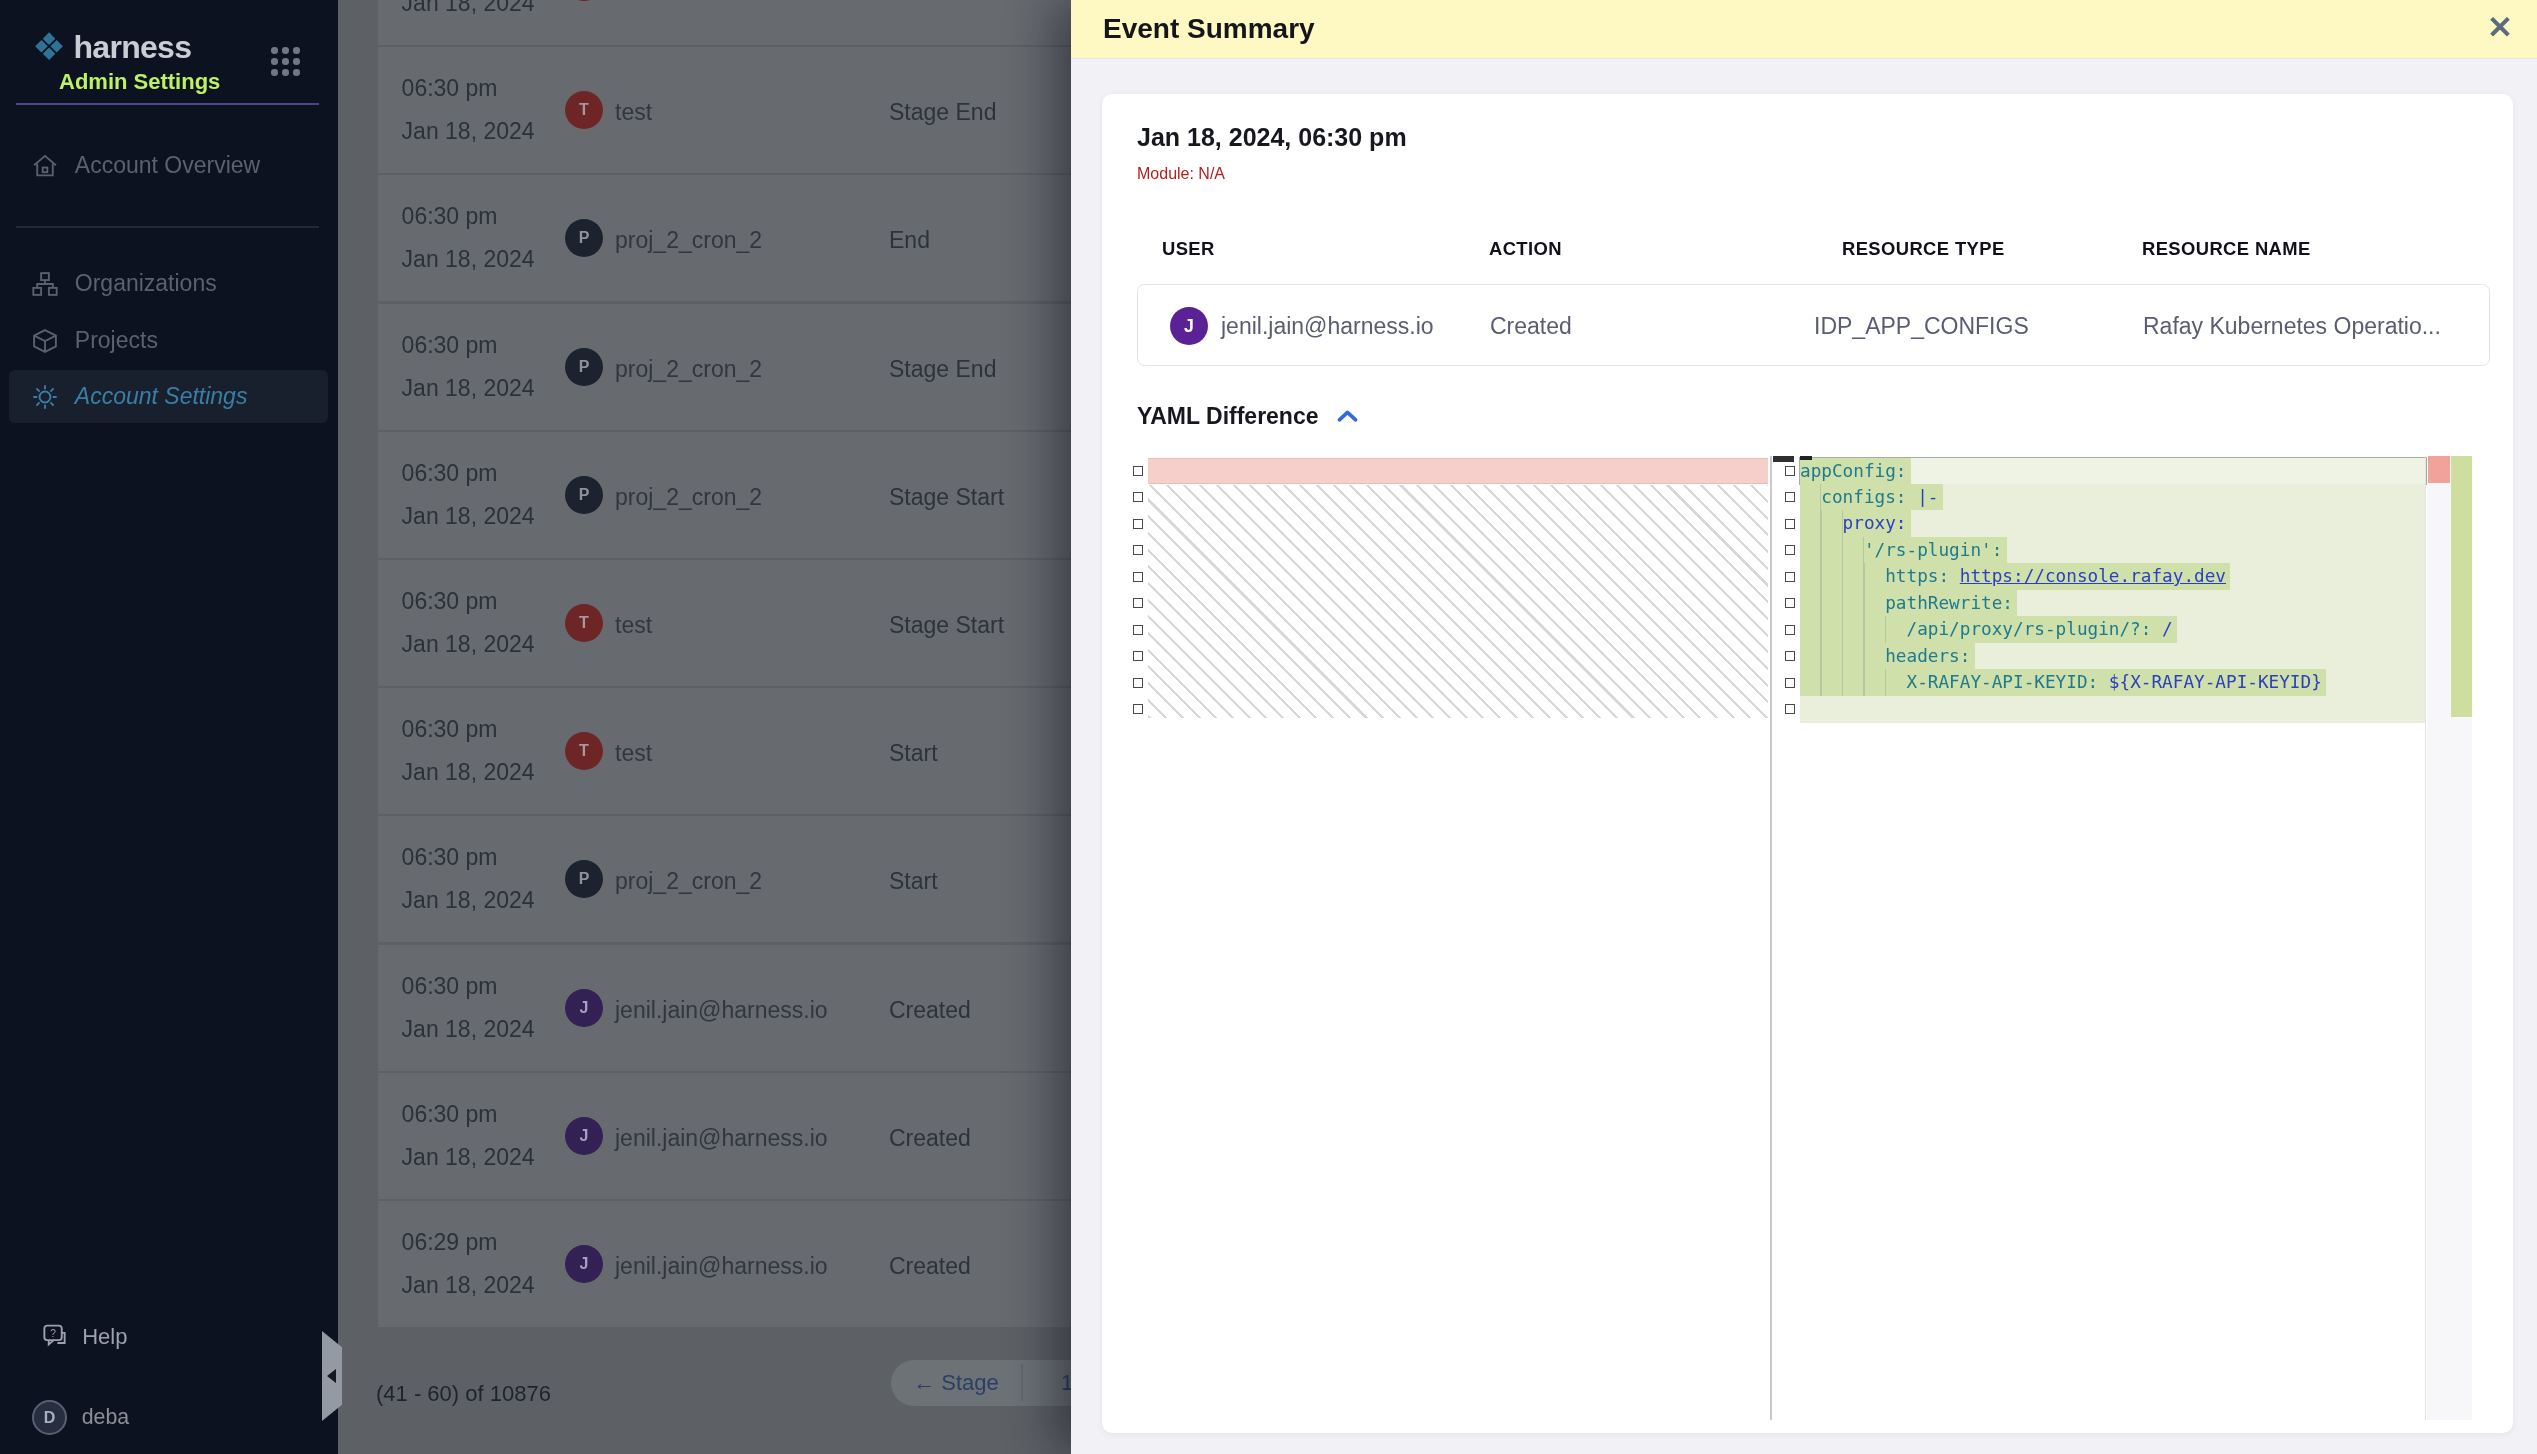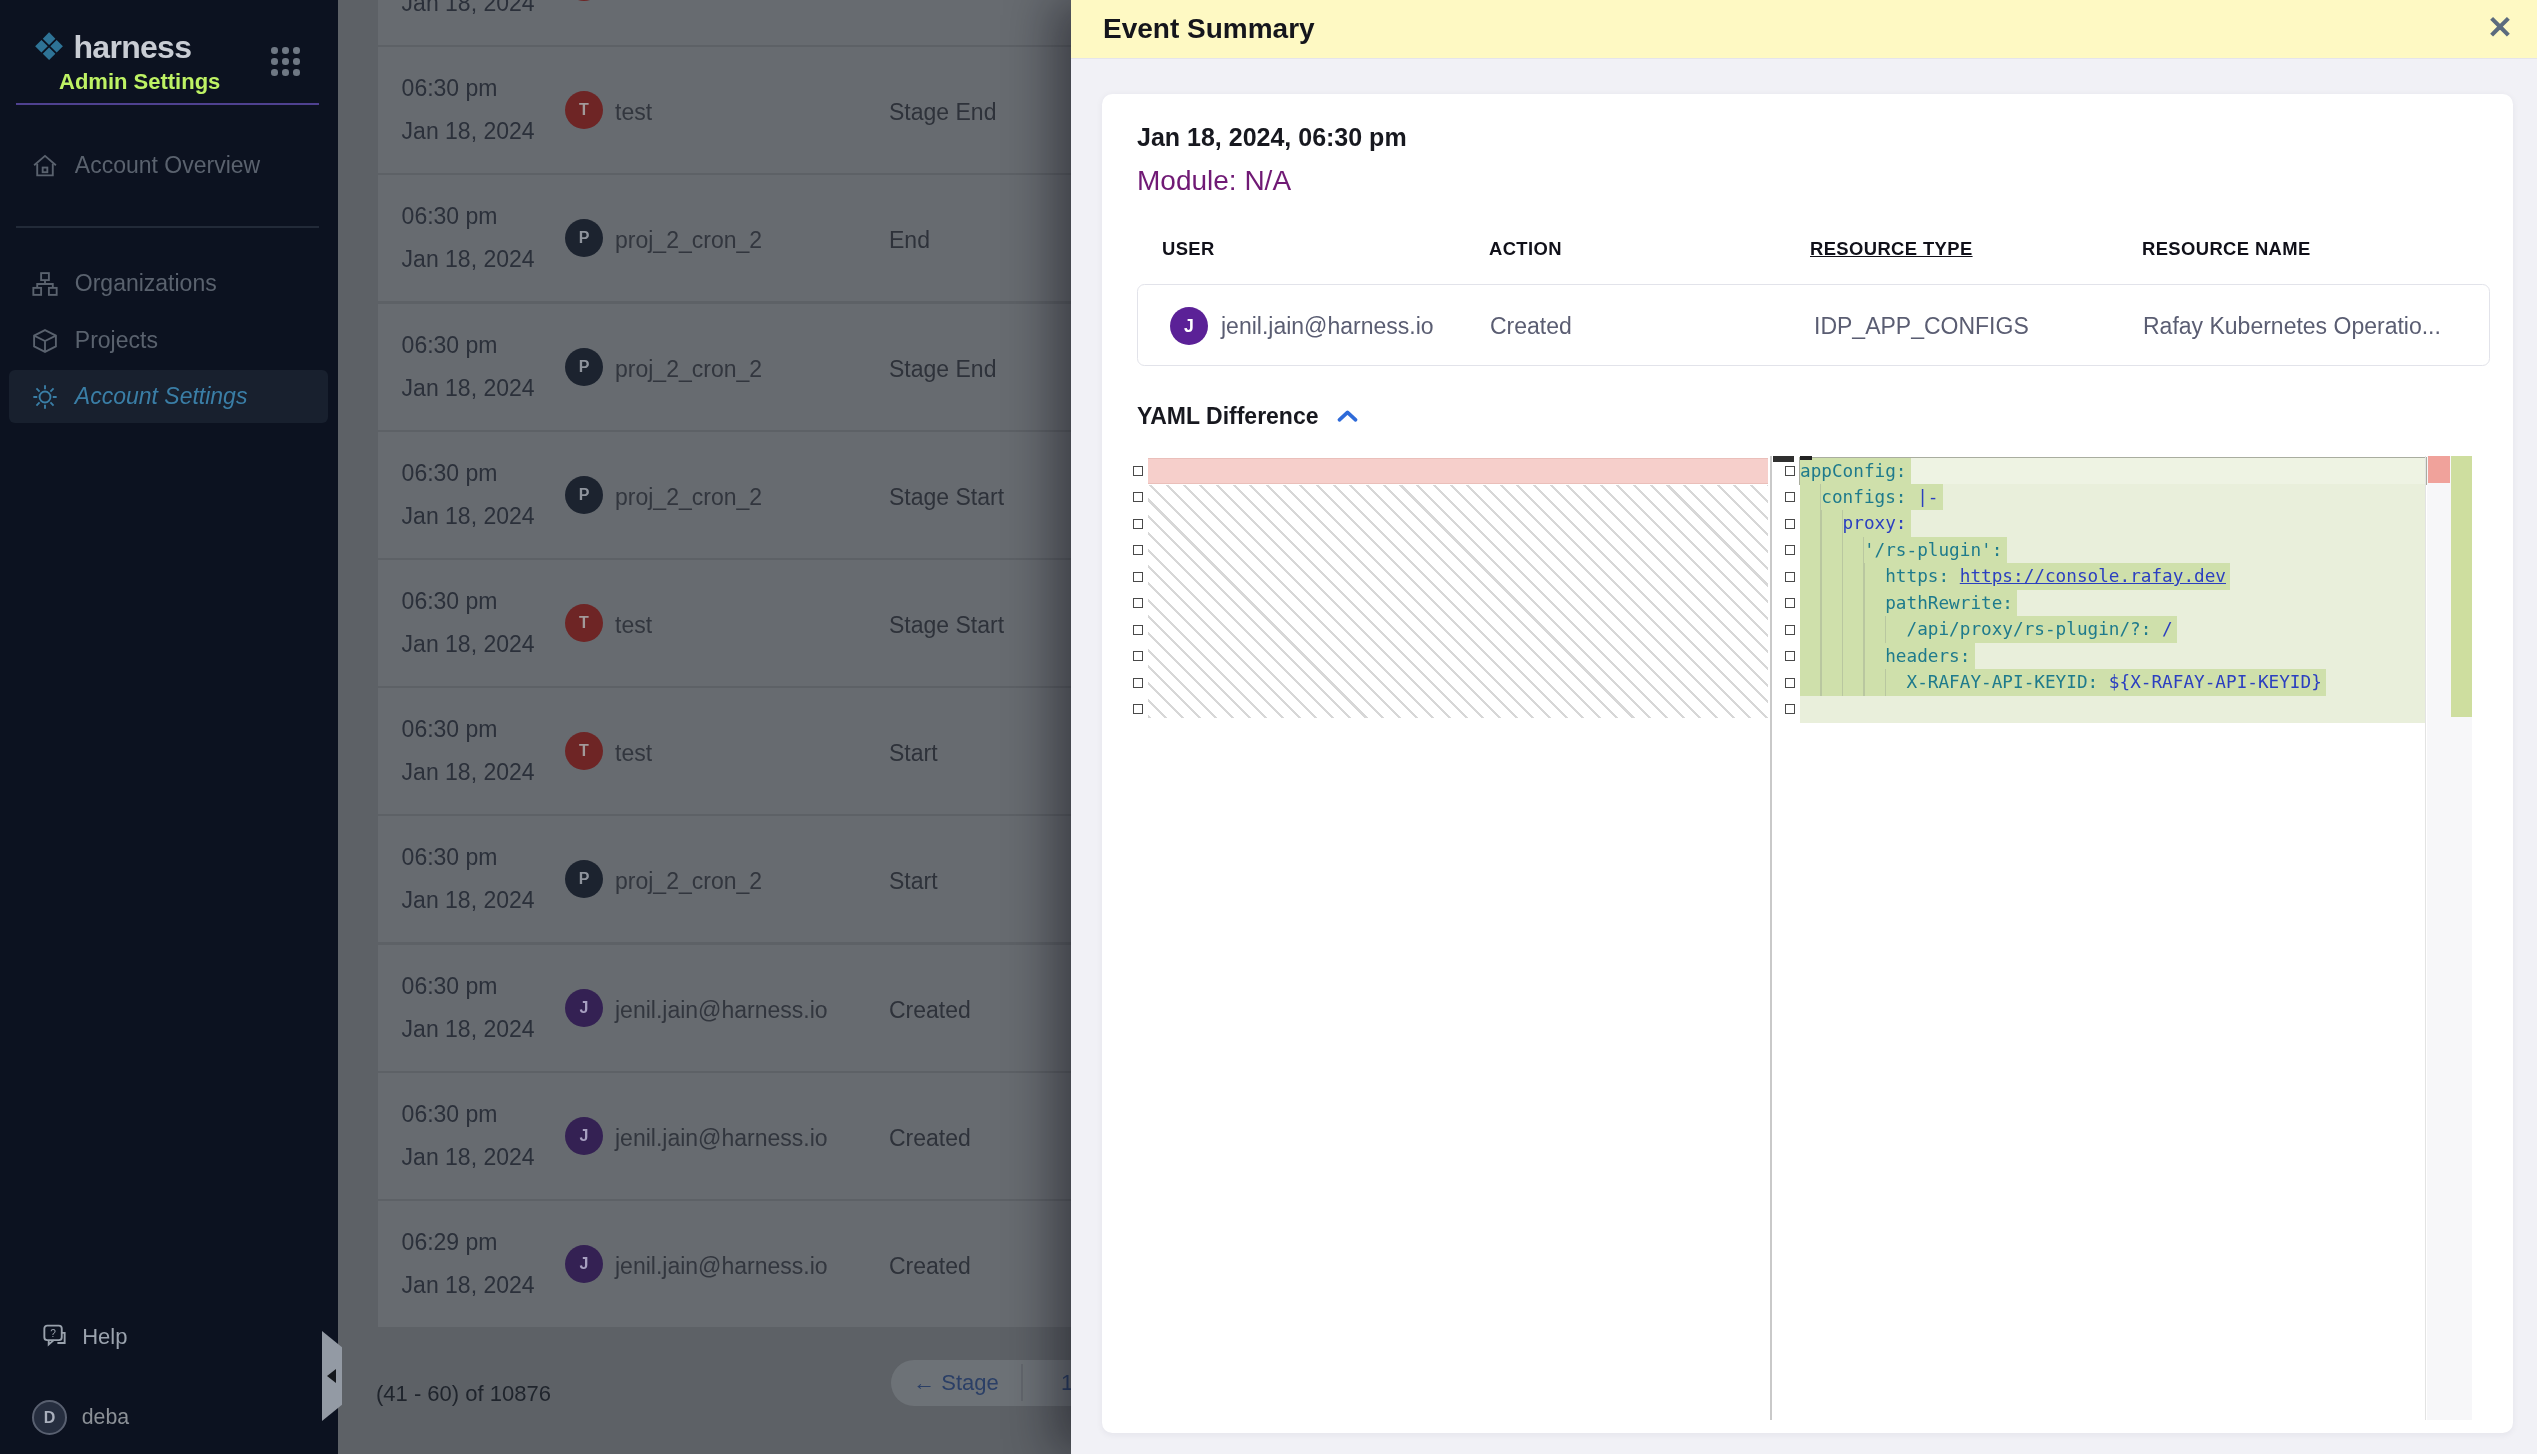--- a/index.html
+++ b/index.html
@@ -56,23 +56,23 @@
 
   
   .drawer{position:absolute;left:1071px;top:0;width:1467px;height:1454px;background:#f1f1f6;z-index:5;
           box-shadow:-17.7px 0 44px rgba(10,12,20,0.45);}
   .drawer-header{position:absolute;left:0;top:0;width:100%;height:59px;background:#fef9c3;border-bottom:1.5px solid #e5e5eb;}
   .drawer-title{position:absolute;left:32px;top:13.2px;font-size:28px;font-weight:bold;color:#15161c;}
   .close-btn{position:absolute;right:25px;top:8.8px;font-size:31px;font-weight:bold;color:#5b6b7e;cursor:pointer;line-height:1.2;}
   .card{position:absolute;left:31px;top:94px;width:1411px;height:1339px;background:#fff;border-radius:10.3px;
         box-shadow:0 1.5px 7.4px rgba(40,41,61,0.06);}
   .ev-head{position:absolute;left:35px;top:29px;font-size:25px;font-weight:bold;color:#17181f;}
-  .ev-module{position:absolute;left:35px;top:71px;font-size:28px;color:#701a75;}
+  .ev-module{position:absolute;left:35px;top:71px;font-size:16px;color:#b91c1c;}
   .th{position:absolute;top:144px;font-size:18.4px;font-weight:bold;color:#101019;letter-spacing:0.4px;}
-  .th1{left:60px;} .th2{left:387px;} .th3{left:708px;text-decoration:underline;} .th4{left:1040px;}
+  .th1{left:60px;} .th2{left:387px;} .th3{left:740px;} .th4{left:1040px;}
   .audit-box{position:absolute;left:35px;top:190px;width:1353px;height:82px;border:1.5px solid #e2e3ea;border-radius:7.4px;background:#fff;}
   .audit-avatar{position:absolute;left:32px;top:22px;width:38px;height:38px;border-radius:50%;background:#5b2197;
                 color:#fff;font-size:17.7px;font-weight:bold;display:flex;align-items:center;justify-content:center;}
   .audit-cell{position:absolute;top:28px;font-size:23px;color:#5a5d72;white-space:nowrap;}
   .ac1{left:83px;} .ac2{left:352px;} .ac3{left:676px;} .ac4{left:1005px;}
   .yaml-label{position:absolute;left:35px;top:309px;font-size:23px;font-weight:600;color:#17181f;display:flex;align-items:center;cursor:pointer;}
   .yaml-label svg{margin-left:16px;}
 
   
   .diff{position:absolute;left:31px;top:362px;width:1340px;height:964px;background:#fff;}

